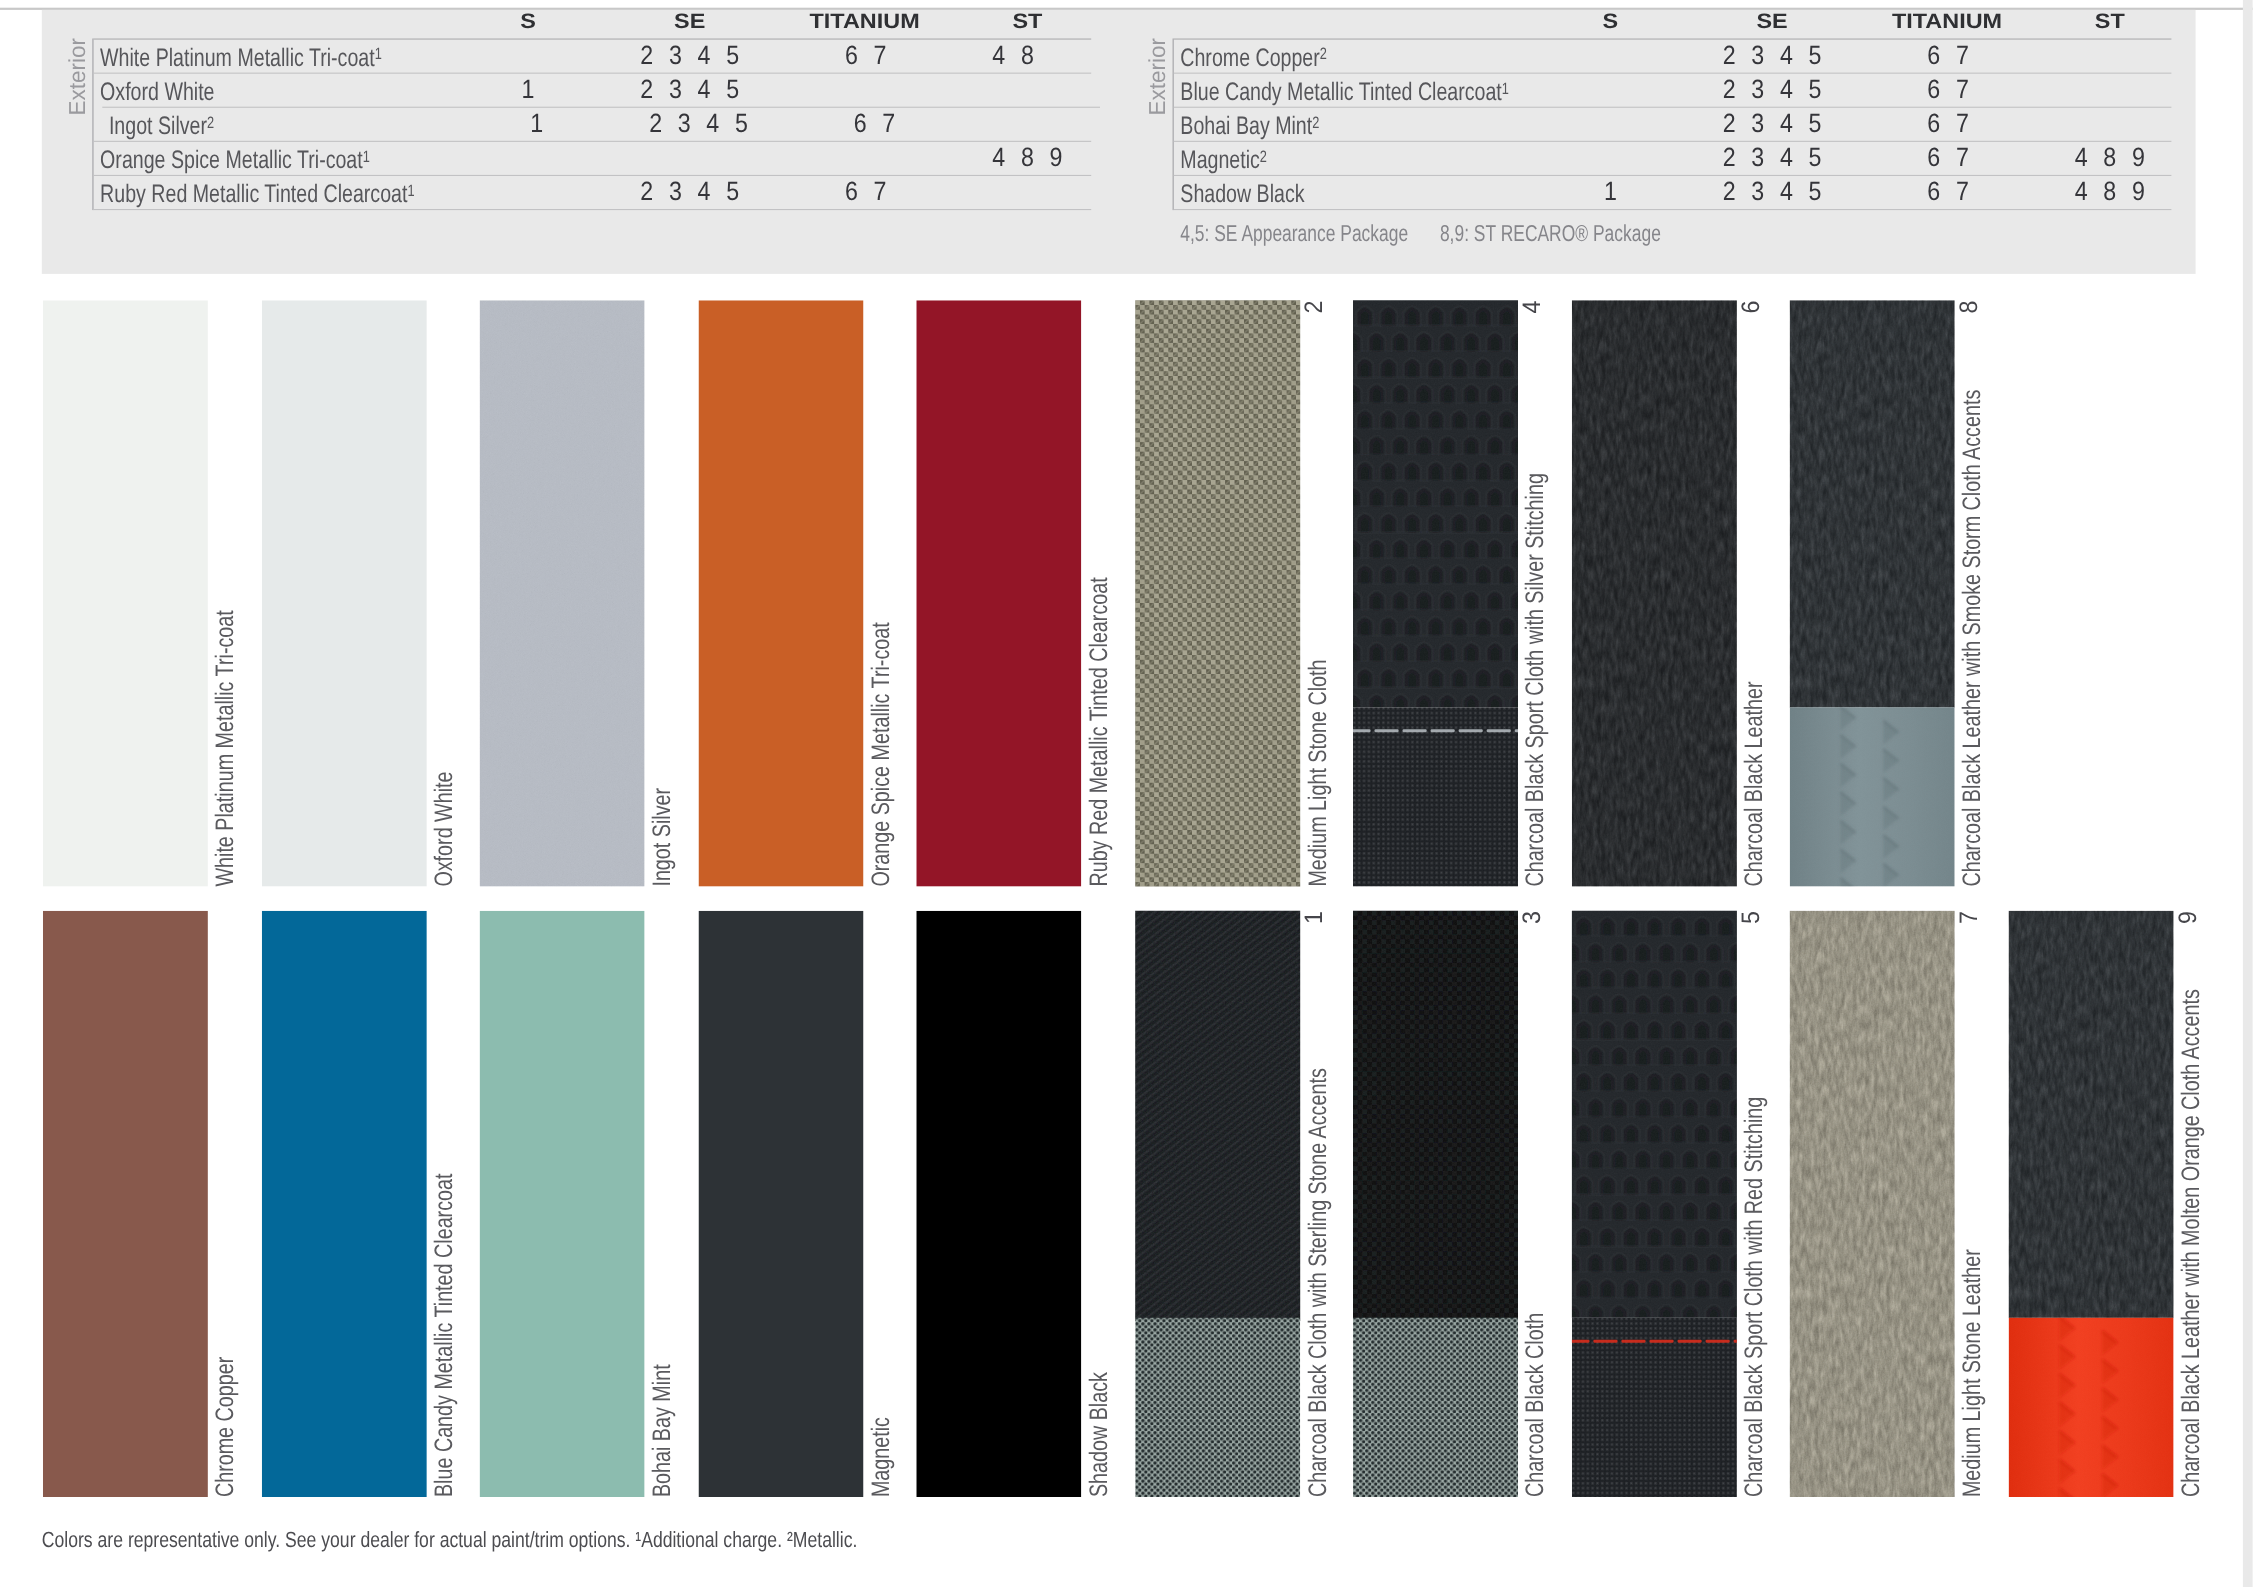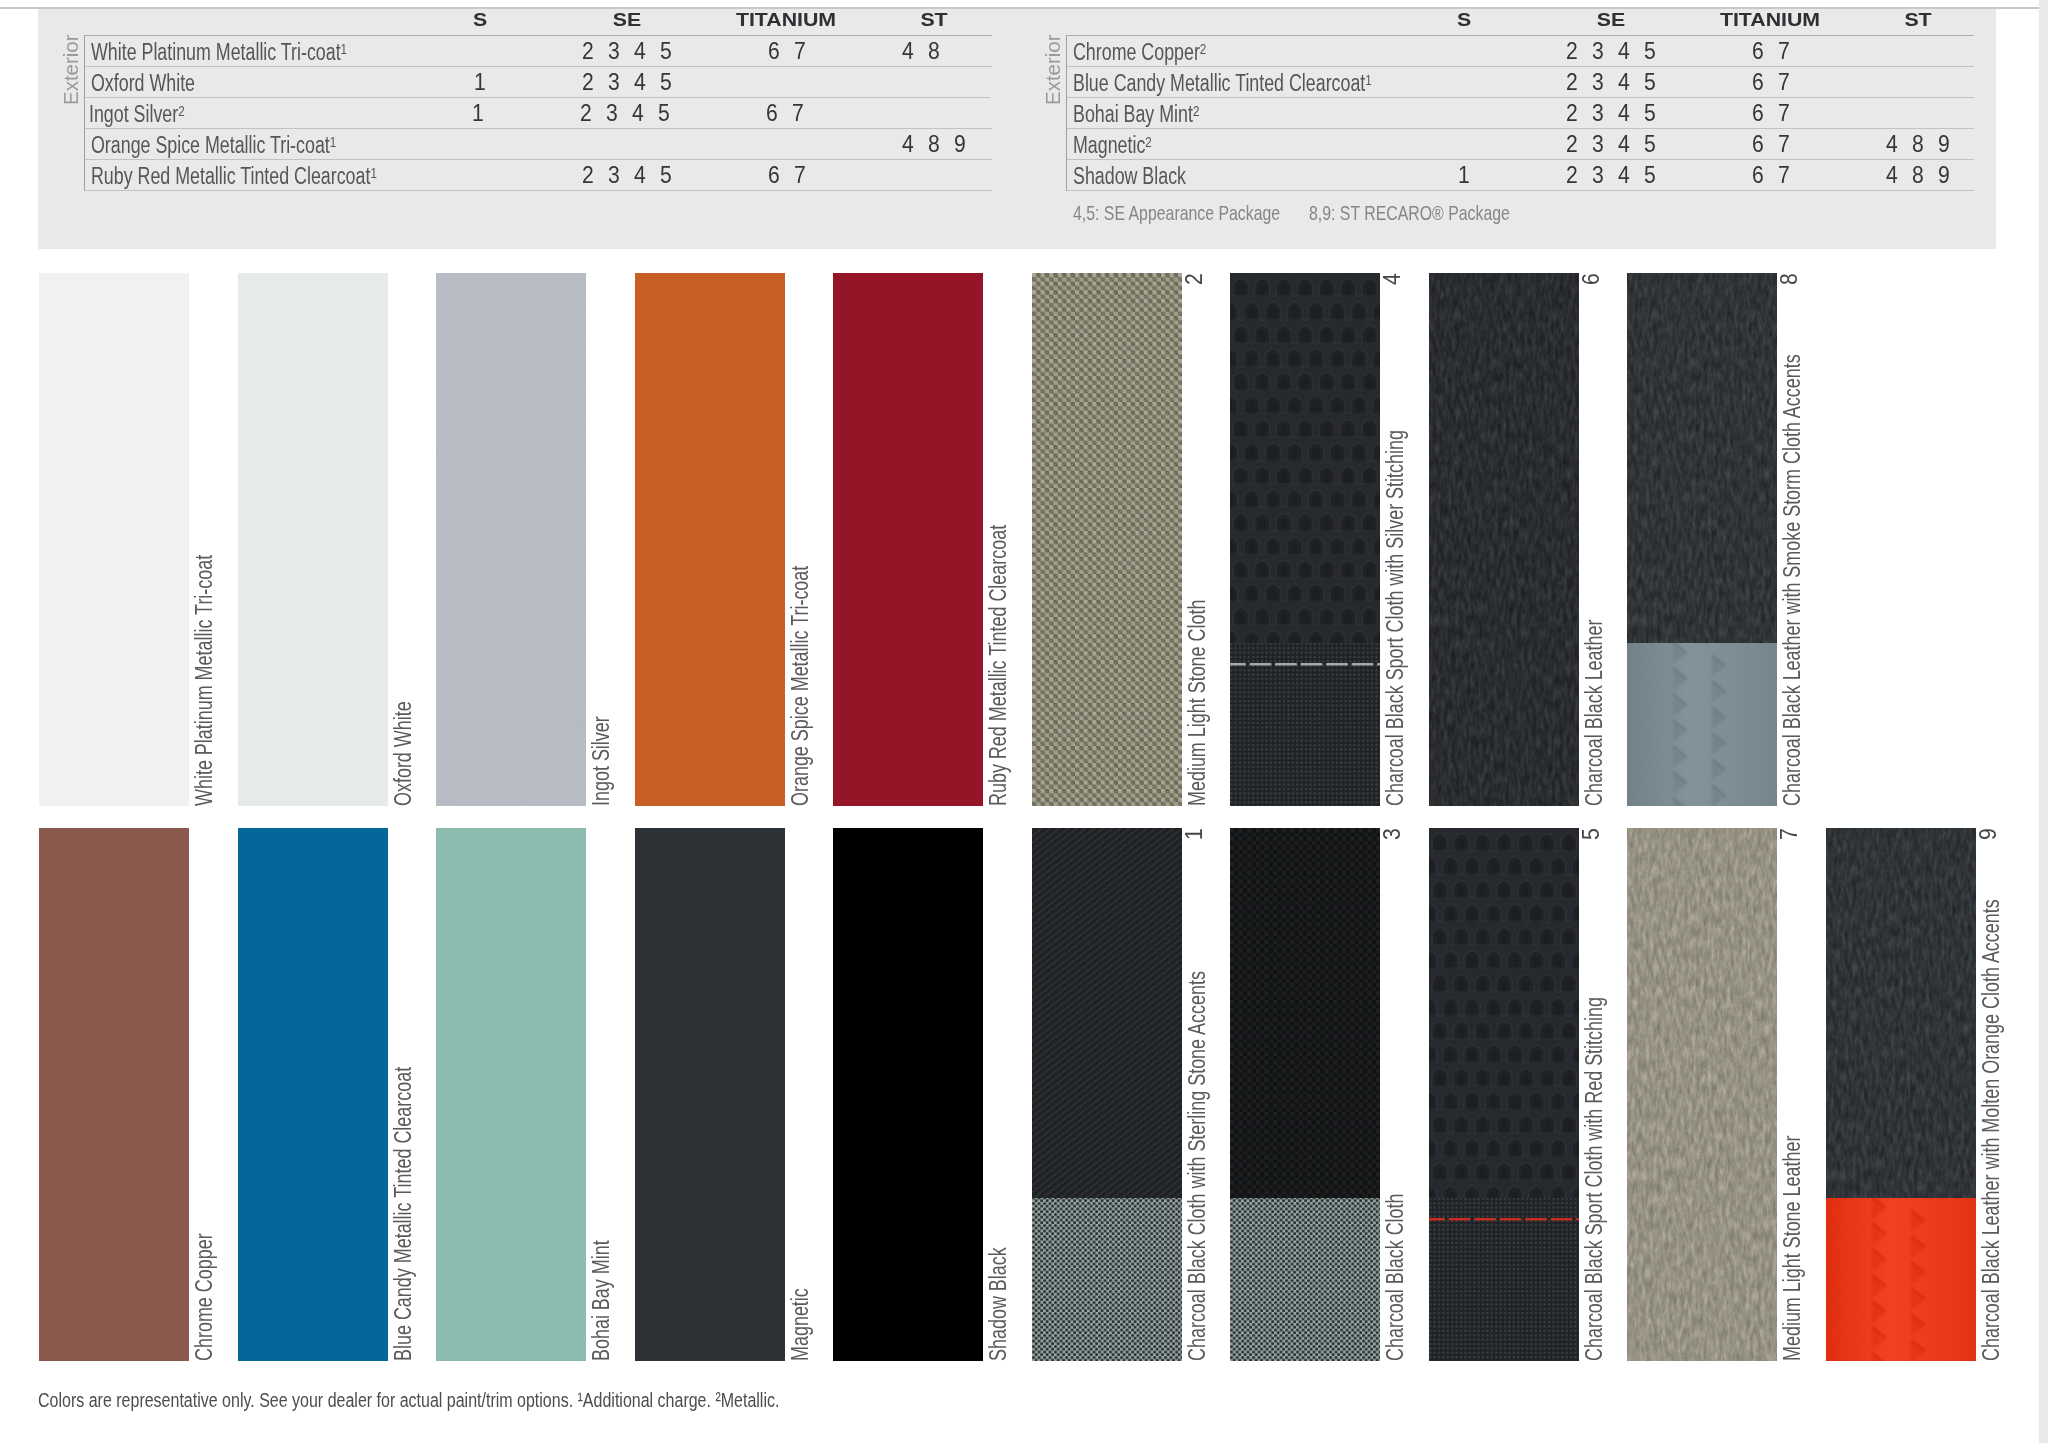--- a/index.html
+++ b/index.html
@@ -67,21 +67,21 @@
         </div>
         <div class="srow" style="left: 85px; top: 66px; width: 907px;">
           <div class="rule" style="top: 0px;"></div>
           <div class="sname">Oxford White</div>
           <div class="scell" style="left: 395px;">1</div>
           <div class="scell" style="left: 503px;">2</div>
           <div class="scell" style="left: 529px;">3</div>
           <div class="scell" style="left: 555px;">4</div>
           <div class="scell" style="left: 581px;">5</div>
         </div>
-        <div class="srow" style="left: 83px; top: 97px; width: 907px;">
+        <div class="srow" style="left: 93px; top: 97px; width: 907px;">
           <div class="rule" style="top: 0px;"></div>
           <div class="sname">Ingot Silver<i>2</i></div>
           <div class="scell" style="left: 395px;">1</div>
           <div class="scell" style="left: 503px;">2</div>
           <div class="scell" style="left: 529px;">3</div>
           <div class="scell" style="left: 555px;">4</div>
           <div class="scell" style="left: 581px;">5</div>
           <div class="scell" style="left: 689px;">6</div>
           <div class="scell" style="left: 715px;">7</div>
         </div>

